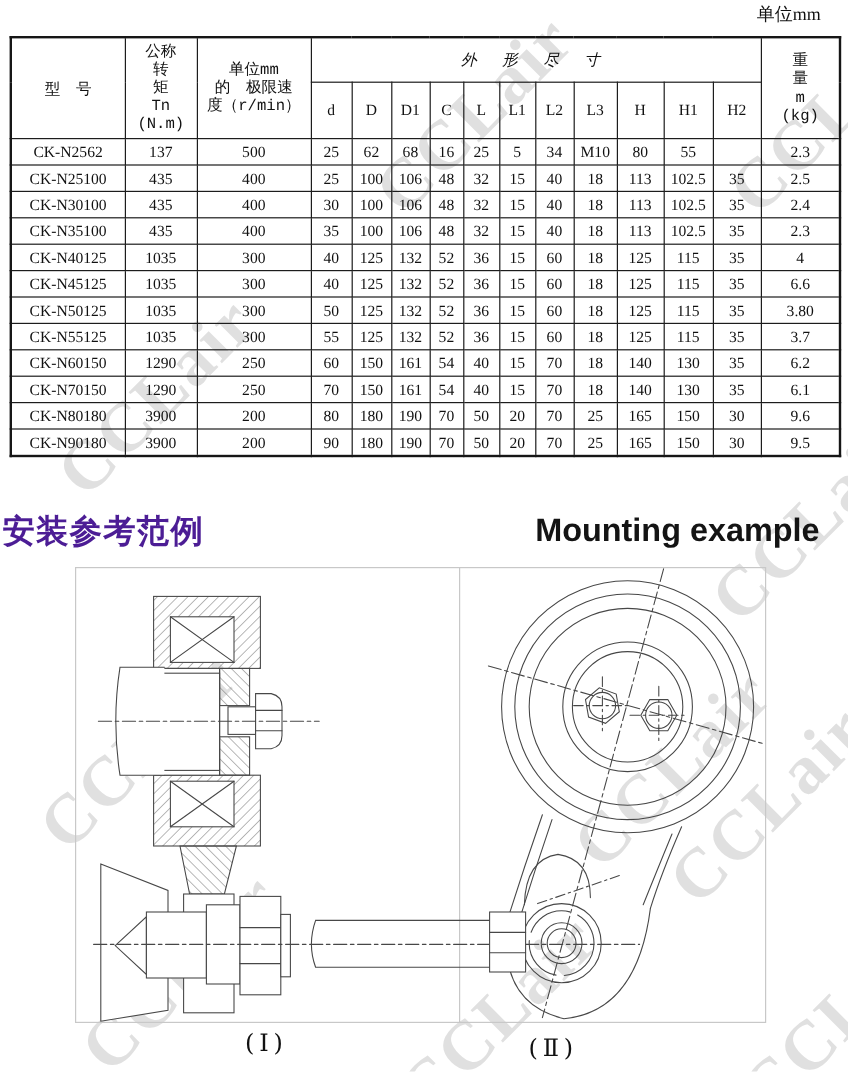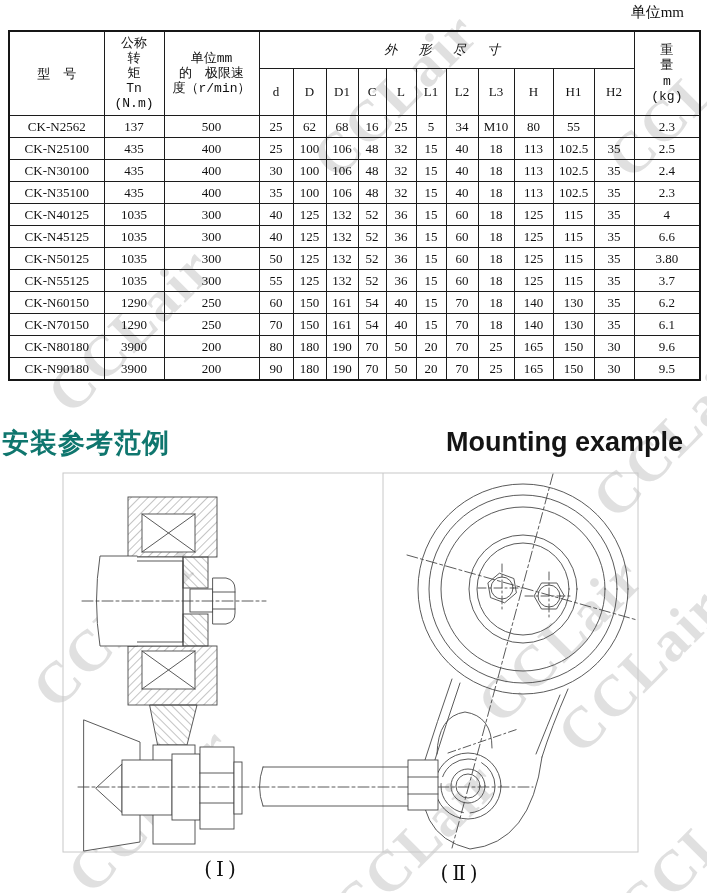--- a/index.html
+++ b/index.html
@@ -36,21 +36,21 @@
   .pre { white-space:pre-line;font-family:Liberation Mono, monospace; }
   .model-h { font-size:14px;font-family:Liberation Serif, serif; }
   .dims-h { font-size:14px; letter-spacing:9px;font-style:italic; }
   .torque-h { font-size:12.5px; line-height:1.25; }
   .speed-h { font-size:13px; line-height:1.5; }
   .weight-h { font-size:13px; line-height:1.3; }
   
   #heading-zh {
     position:absolute; left:2px; top:425px; z-index:2;
     font-family:"Liberation Sans","DejaVu Sans",sans-serif;
-    font-weight:bold; font-size:27px; letter-spacing:1px; color:#0f766e;
+    font-weight:bold; font-size:27px; letter-spacing:1px; color:#4c1d95;
   }
   #heading-en {
     position:absolute; left:446px; top:427px; z-index:2;
     font-family:"Liberation Sans","DejaVu Sans",sans-serif;
     font-weight:bold; font-size:27px; color:#141414;
   }
   
   #drawings { position:absolute; left:0; top:465px; z-index:1; }
   .fig-label {
     position:absolute; z-index:2; width:70px; text-align:center;

